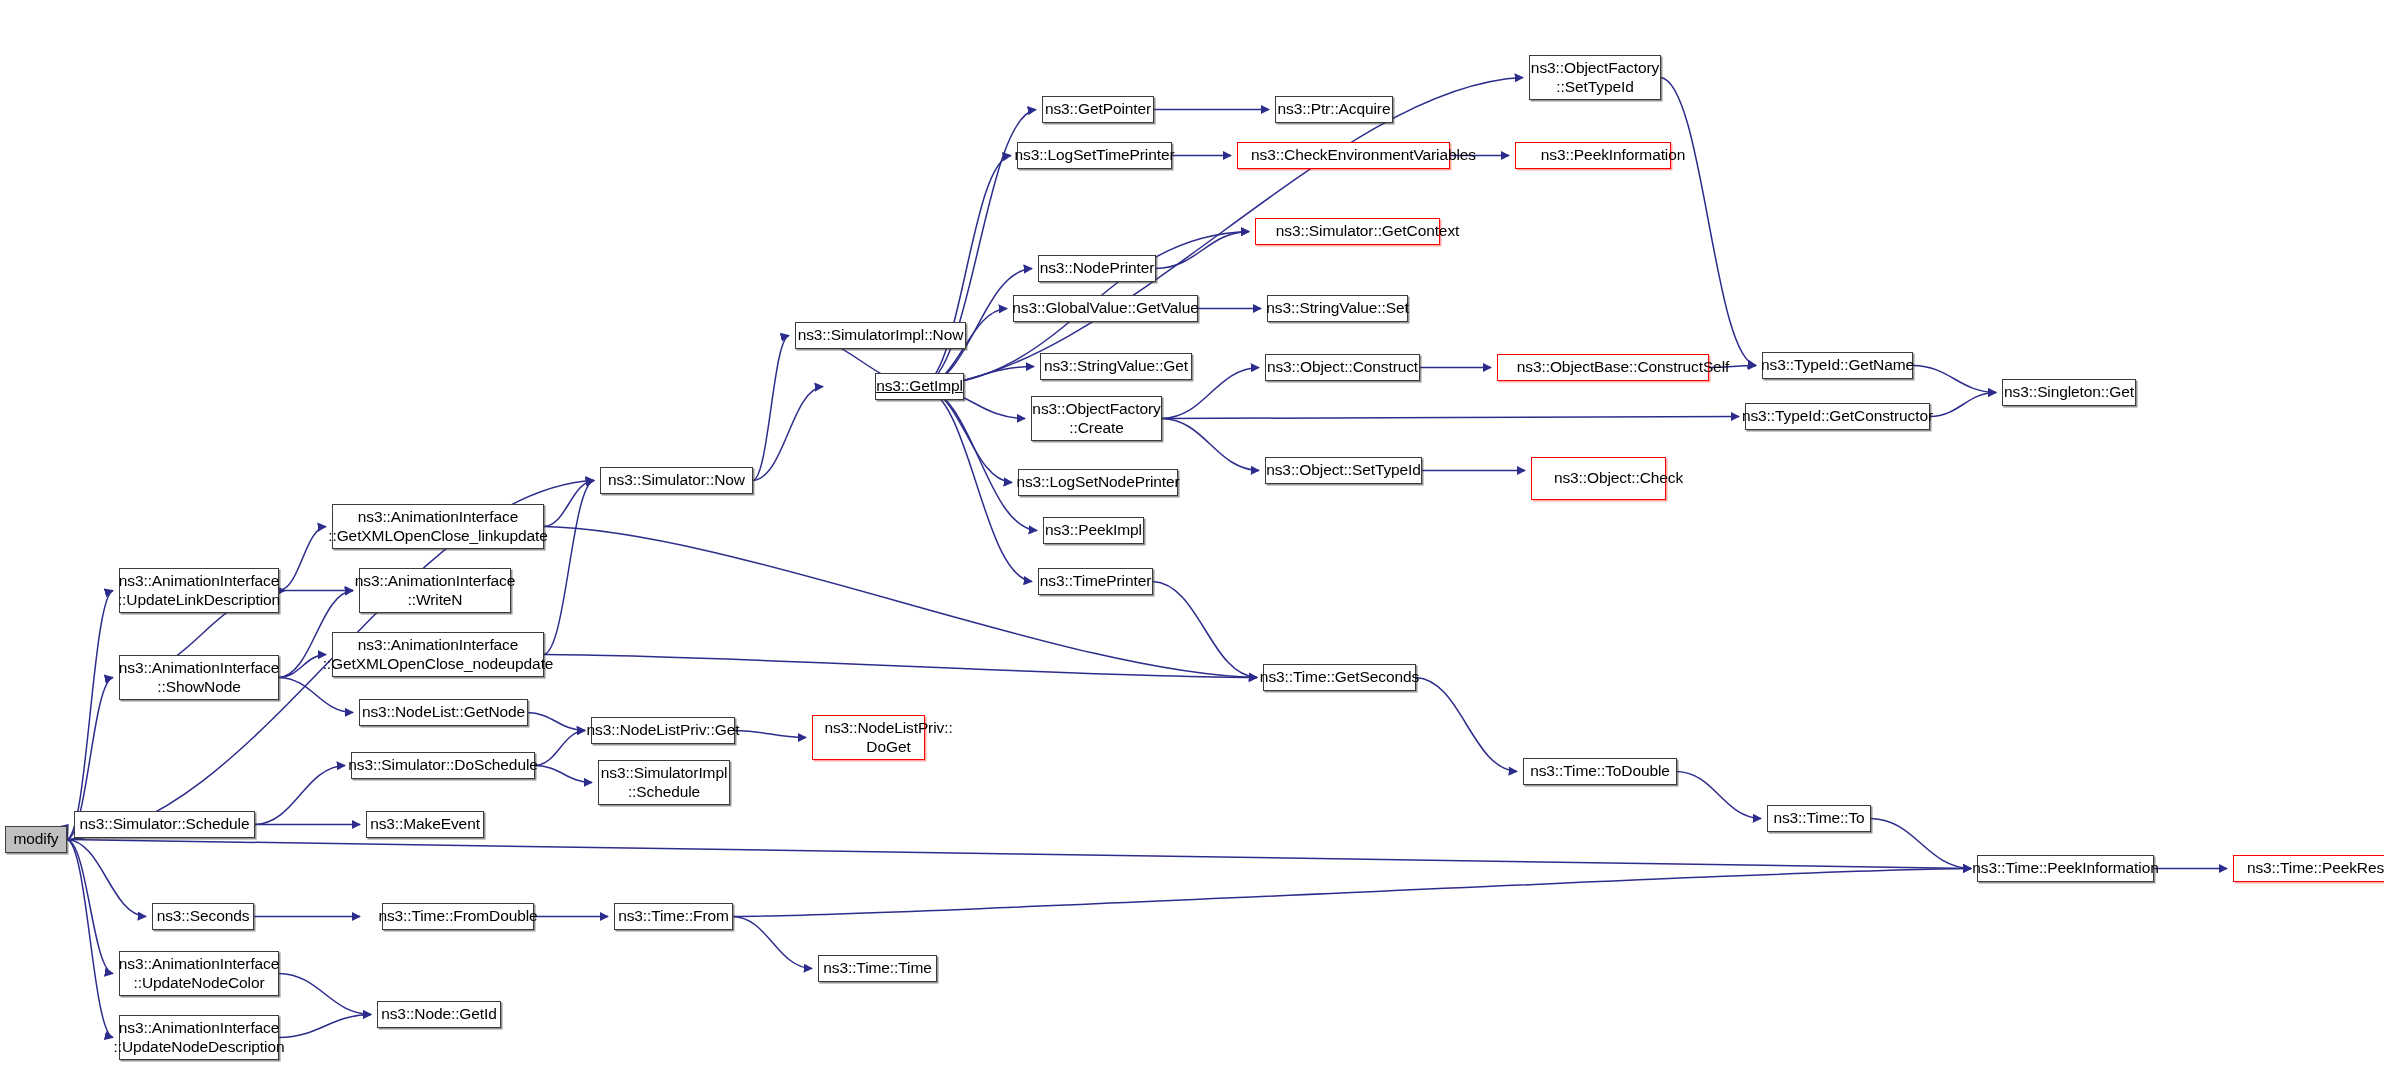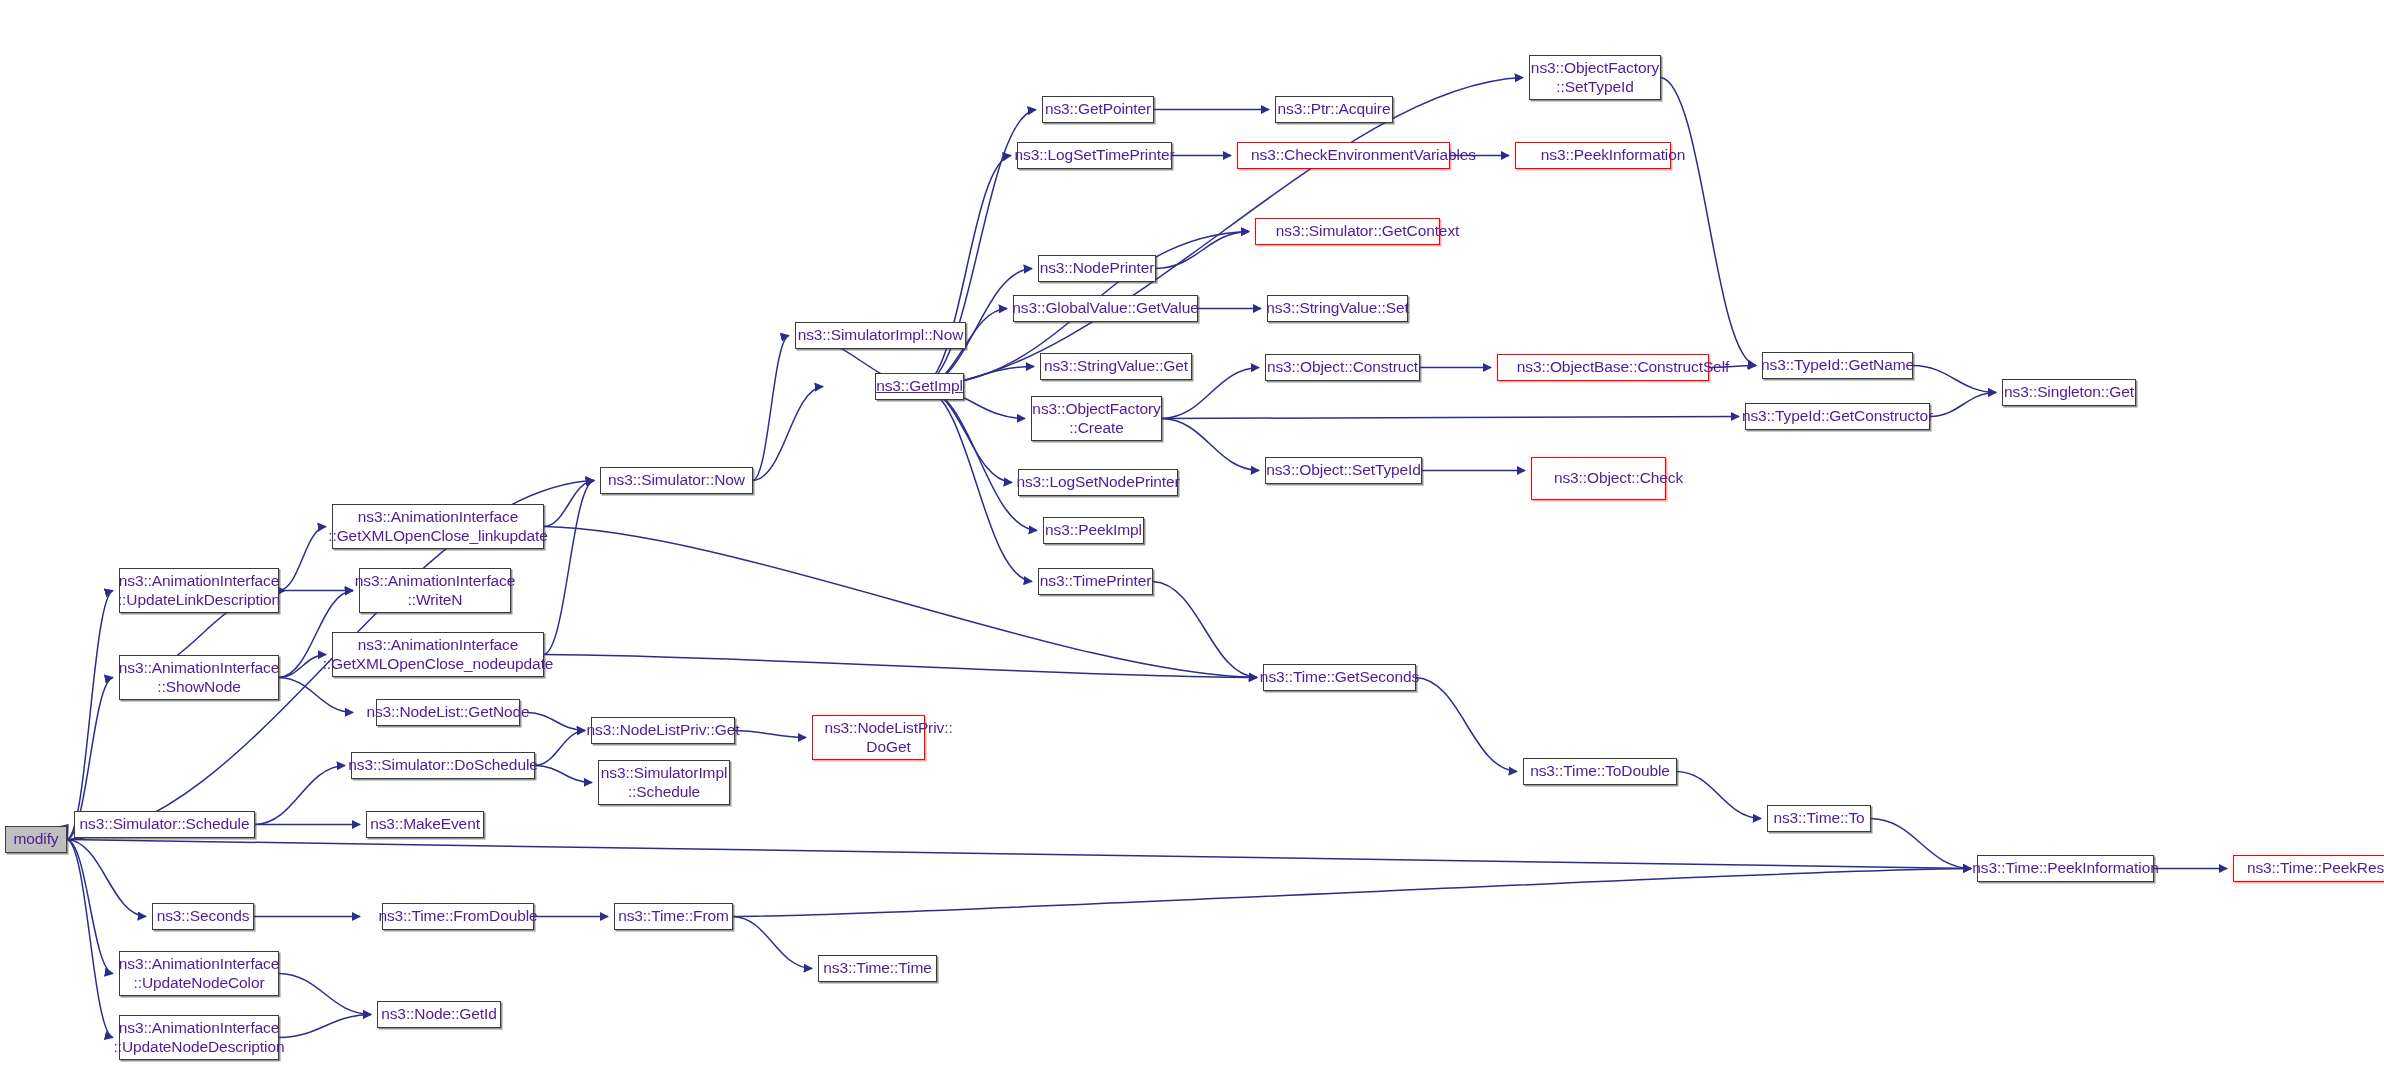--- a/index.html
+++ b/index.html
@@ -11,21 +11,21 @@
     background:#ffffff;
     font-family:"Liberation Sans","DejaVu Sans",sans-serif;
     overflow:hidden;
   }
   #edges{position:absolute;left:0;top:0;width:2384px;height:1066px;pointer-events:none;}
   .node{
     position:absolute;
     box-sizing:border-box;
     border:1.6px solid #3b3b3b;
     background:#ffffff;
-    color:#4c1d95;
+    color:#000000;
     display:flex;
     align-items:center;
     justify-content:center;
     text-align:center;
     font-size:15.5px;
     line-height:1.18;
     letter-spacing:-0.1px;
     white-space:pre-line;
     padding:0 4px;
     box-shadow:1.5px 1.5px 0 rgba(60,60,60,0.55);
@@ -142,21 +142,21 @@
       <div class="node" style="left: 119px; top: 568px; width: 160px; height: 45px;">ns3::AnimationInterface
 ::UpdateLinkDescription</div>
       <div class="node" style="left: 359px; top: 568px; width: 152px; height: 45px;">ns3::AnimationInterface
 ::WriteN</div>
       <div class="node" style="left: 1038px; top: 568px; width: 115px; height: 27px;">ns3::TimePrinter</div>
       <div class="node" style="left: 332px; top: 632px; width: 212px; height: 45px;">ns3::AnimationInterface
 ::GetXMLOpenClose_nodeupdate</div>
       <div class="node" style="left: 119px; top: 655px; width: 160px; height: 45px;">ns3::AnimationInterface
 ::ShowNode</div>
       <div class="node" style="left: 1263px; top: 664px; width: 153px; height: 27px;">ns3::Time::GetSeconds</div>
-      <div class="node" style="left: 359px; top: 699px; width: 144px; height: 27px; margin-left: 17px;">ns3::NodeList::GetNode</div>
+      <div class="node" style="left: 359px; top: 699px; width: 169px; height: 27px;">ns3::NodeList::GetNode</div>
       <div class="node" style="left: 591px; top: 717px; width: 144px; height: 27px;">ns3::NodeListPriv::Get</div>
       <div class="node red" style="left: 812px; top: 715px; width: 113px; height: 45px;">ns3::NodeListPriv::
 DoGet</div>
       <div class="node" style="left: 351px; top: 752px; width: 184px; height: 27px;">ns3::Simulator::DoSchedule</div>
       <div class="node" style="left: 1523px; top: 758px; width: 154px; height: 27px;">ns3::Time::ToDouble</div>
       <div class="node" style="left: 598px; top: 760px; width: 132px; height: 45px;">ns3::SimulatorImpl
 ::Schedule</div>
       <div class="node" style="left: 1767px; top: 805px; width: 104px; height: 27px;">ns3::Time::To</div>
       <div class="node" style="left: 74px; top: 811px; width: 181px; height: 27px;">ns3::Simulator::Schedule</div>
       <div class="node" style="left: 366px; top: 811px; width: 118px; height: 27px;">ns3::MakeEvent</div>

